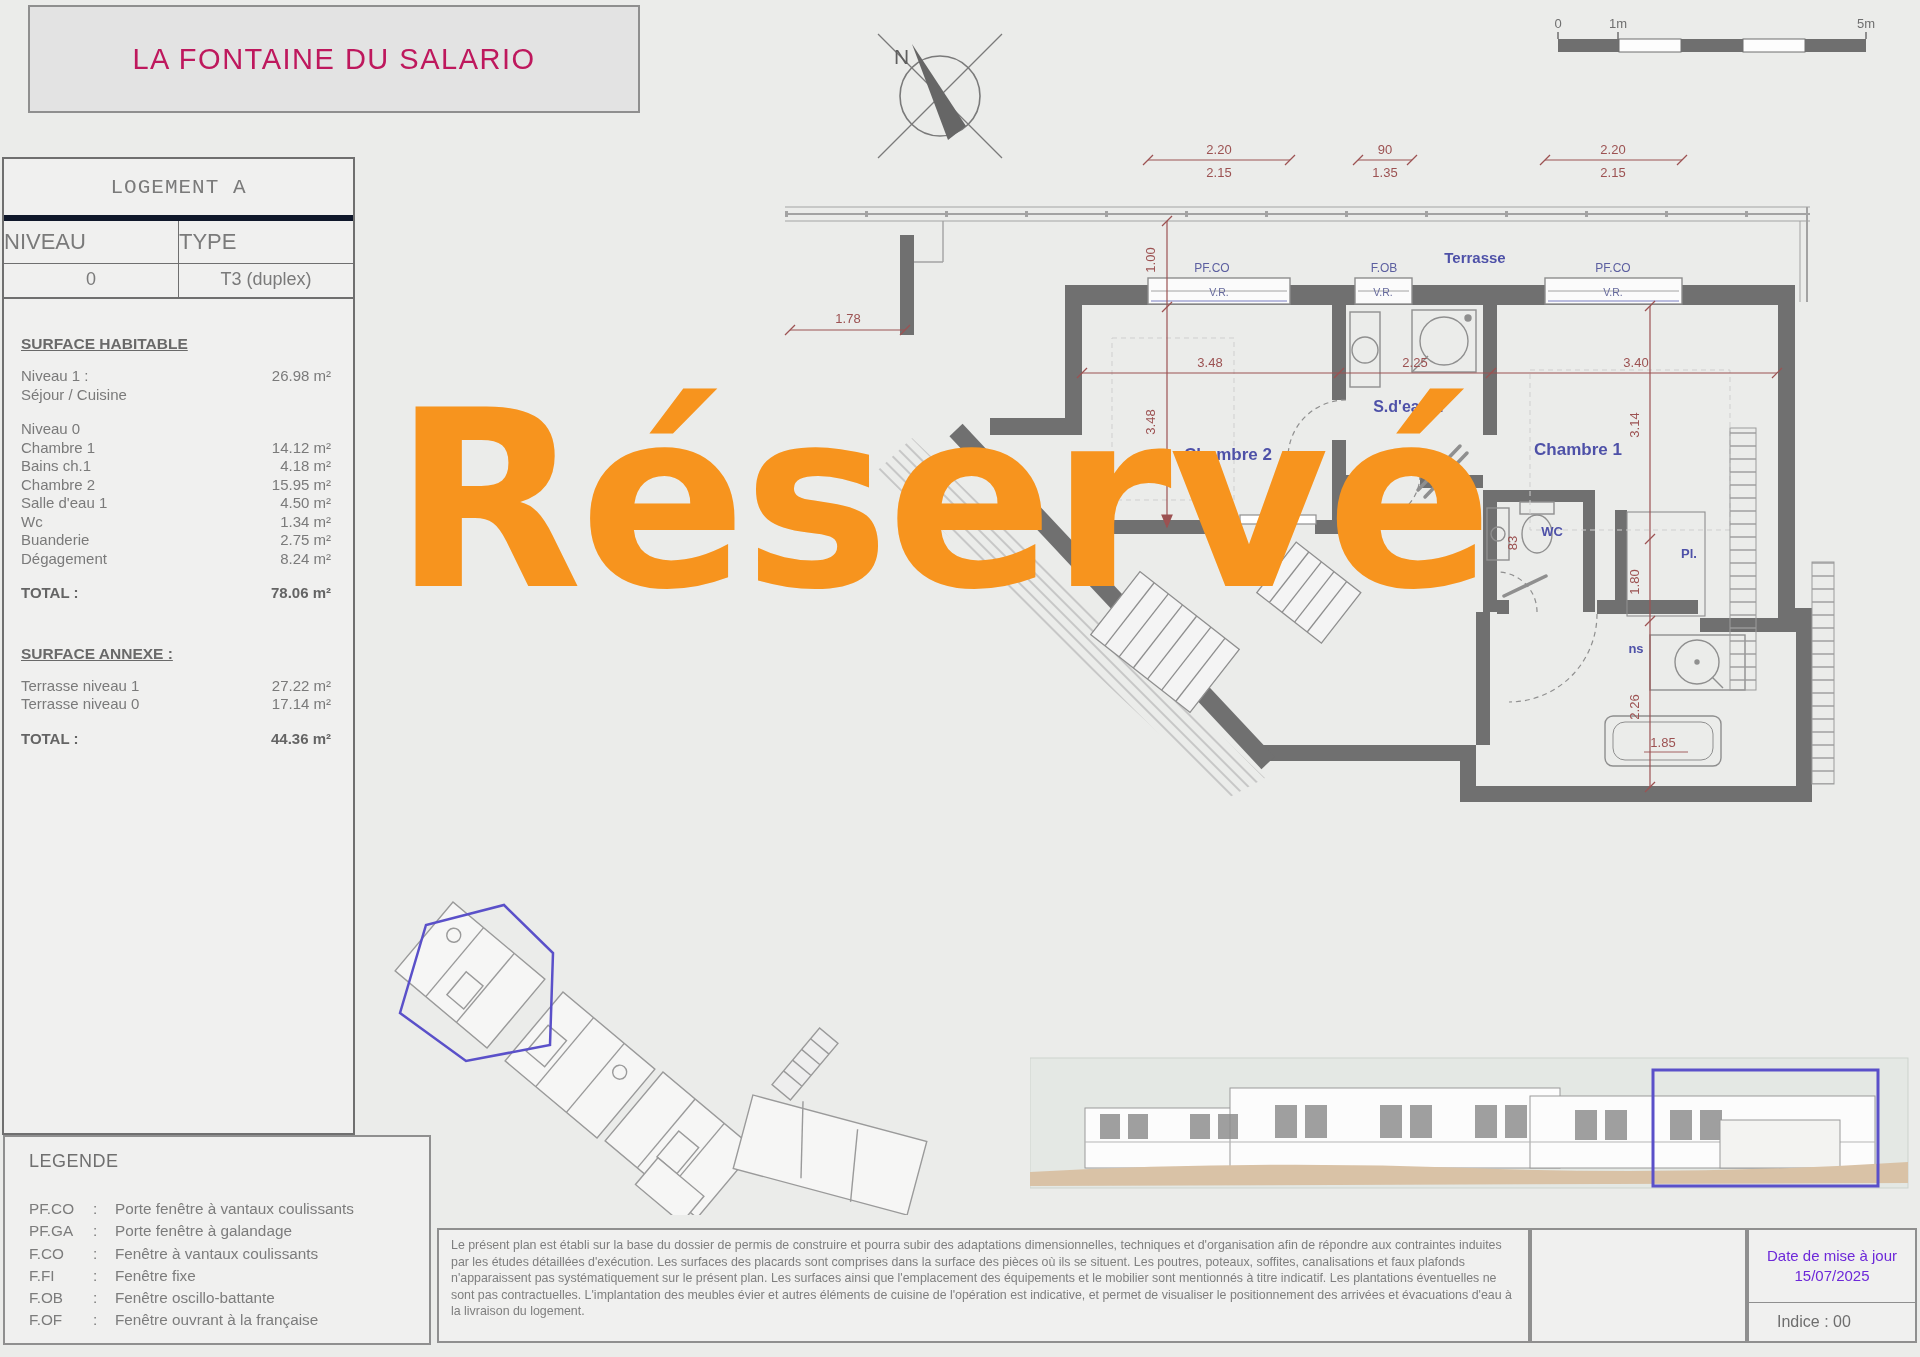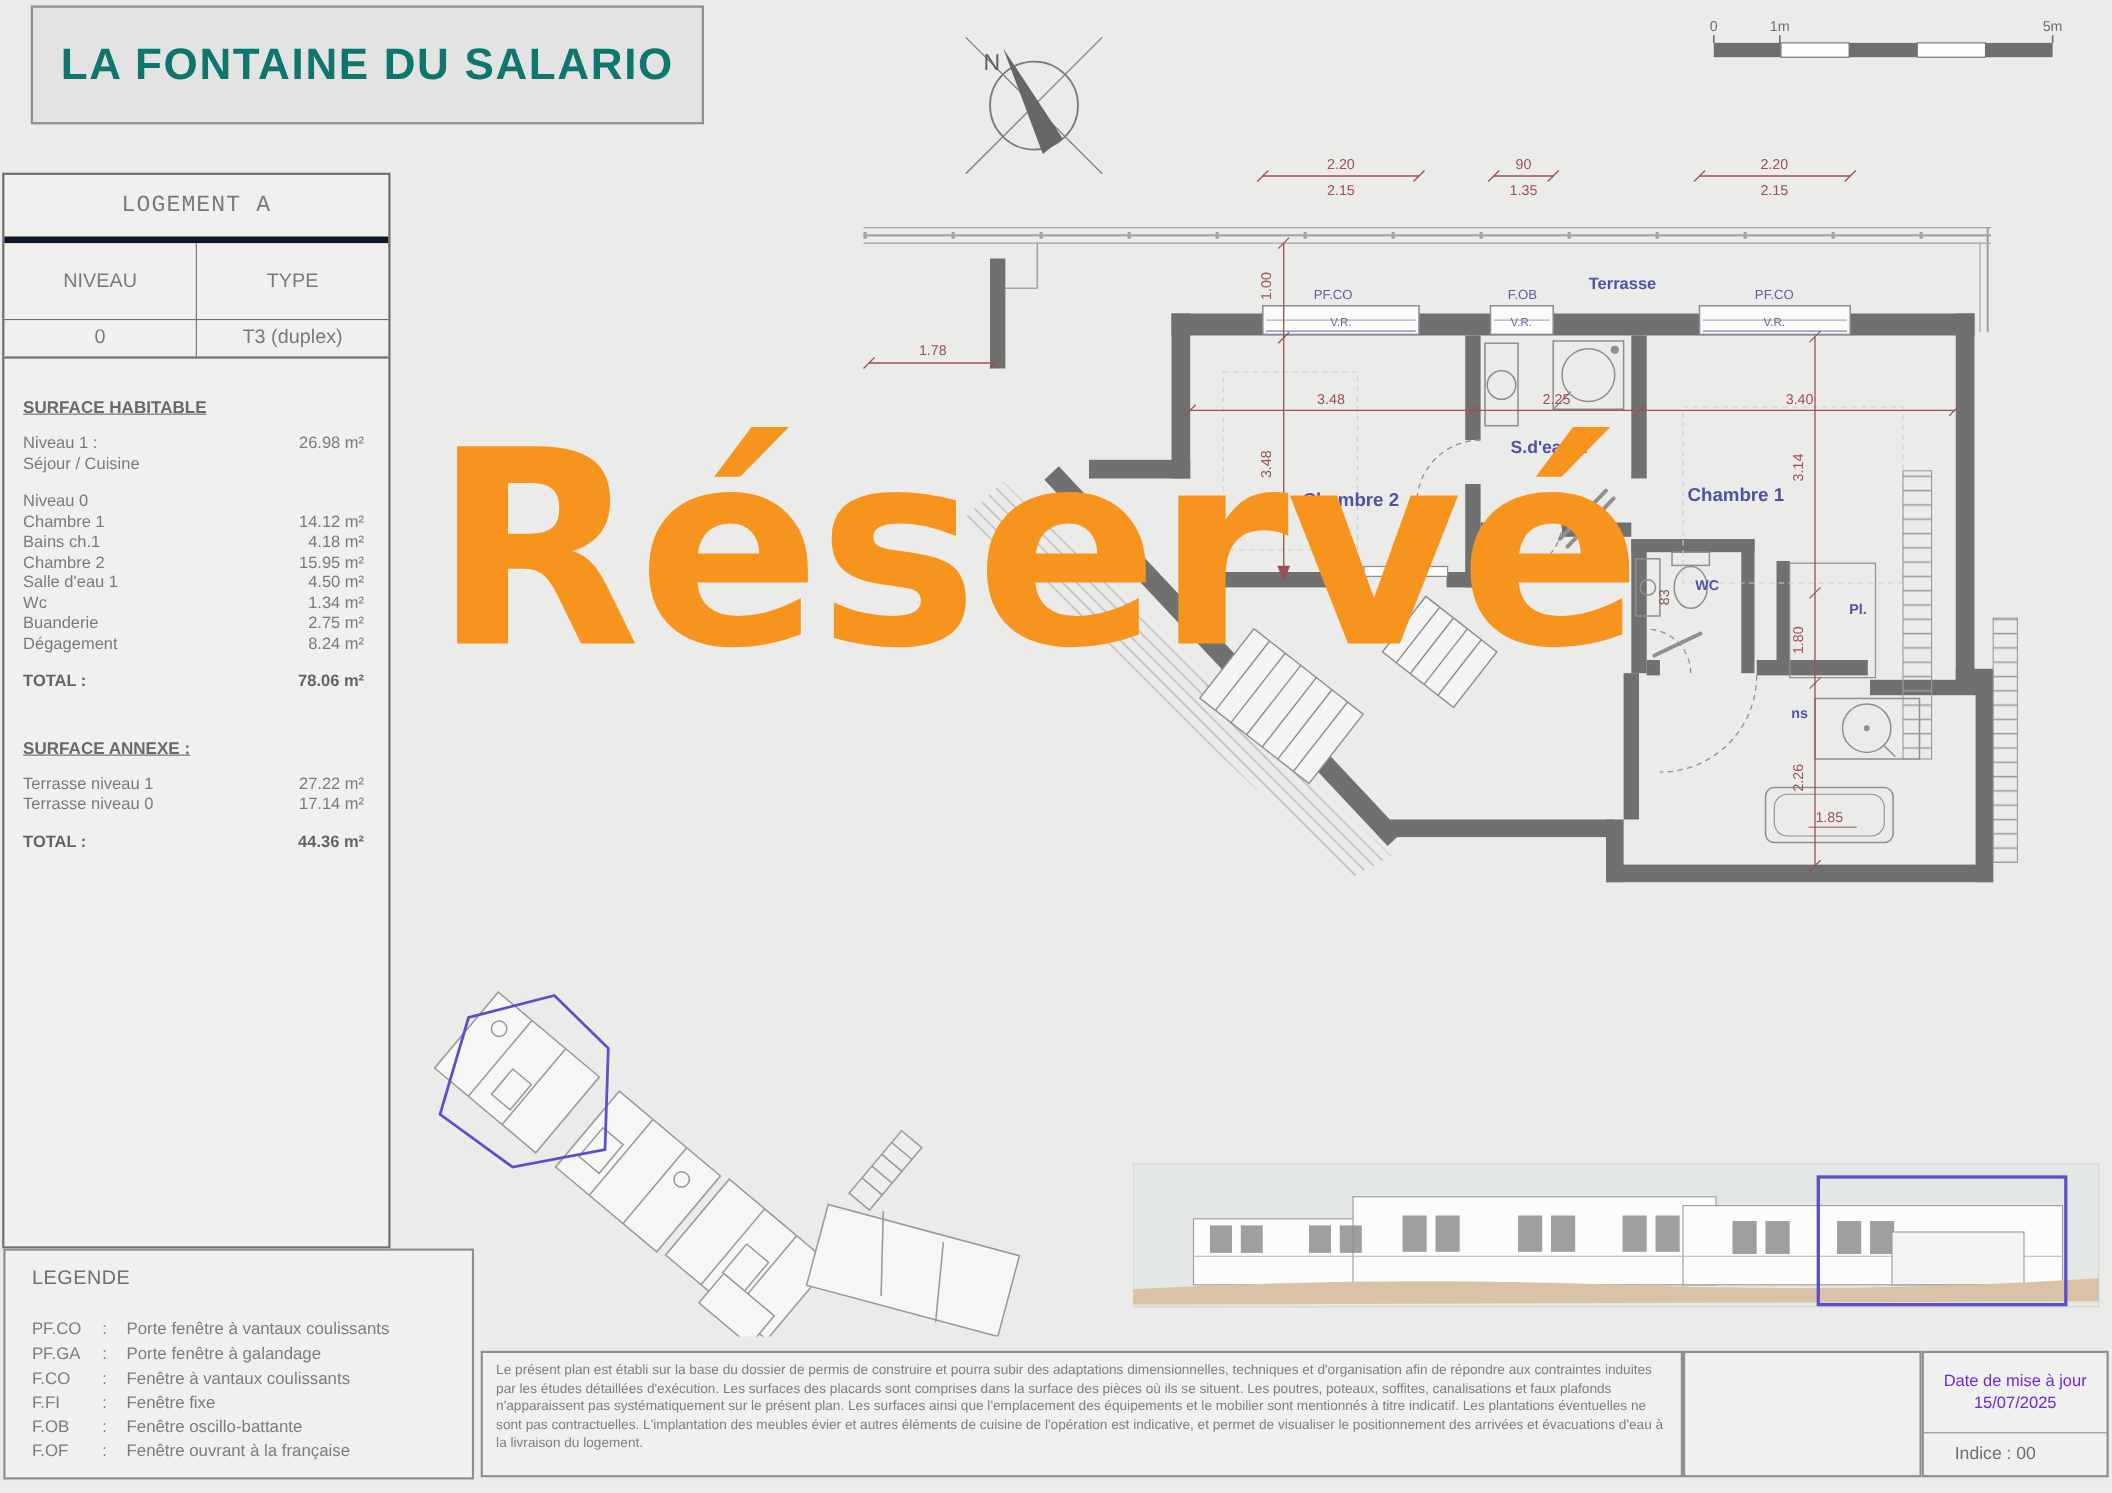--- a/index.html
+++ b/index.html
@@ -2,29 +2,29 @@
 <html><head>
 <meta charset="utf-8">
 <style>
   html,body{margin:0;padding:0;background:#e6e6e6;}
   #page{position:relative;width:1920px;height:1357px;background:#ebecea;overflow:hidden;
         font-family:"Liberation Sans",sans-serif;color:#717171;}
   .abs{position:absolute;}
   
   #title-box{left:28px;top:5px;width:608px;height:104px;background:#e3e3e3;border:2px solid #8f8f8f;
              display:flex;align-items:center;justify-content:center;}
-  #title-box span{font-size:40px;font-weight:bold;color:#0f766e;letter-spacing:1.5px;white-space:nowrap;}
+  #title-box span{font-size:29px;font-weight:normal;color:#be185d;letter-spacing:1.5px;white-space:nowrap;}
   
   #sidebar{left:2px;top:157px;width:353px;height:978px;background:#f0f0ef;border:2px solid #6f6f6f;box-sizing:border-box;}
   #sb-header{height:35px;background:#6e6e6e;color:#fff;font-weight:bold;font-size:18.5px;
              display:flex;align-items:center;justify-content:center;letter-spacing:.5px;}
   #sb-logement{height:56px;border-bottom:6px solid #0f172a;display:flex;align-items:center;justify-content:center;
                font-size:21px;color:#7a7a7a;letter-spacing:1px;font-family:Liberation Mono, monospace;}
   .sb-rowhead{display:flex;border-bottom:1px solid #6f6f6f;}
-  .sb-rowhead>div{flex:1;text-align:center;padding:24px 0;font-size:18px;color:#7a7a7a;}
+  .sb-rowhead>div{flex:1;padding:8px 0;font-size:22px;color:#7a7a7a;}
   .sb-rowhead>div:first-child{border-right:1.5px solid #6f6f6f;}
   .sb-rowval{display:flex;border-bottom:2px solid #6f6f6f;}
   .sb-rowval>div{flex:1;text-align:center;padding:5px 0 7px;font-size:18px;color:#7a7a7a;}
   .sb-rowval>div:first-child{border-right:1.5px solid #6f6f6f;}
   #sb-surfaces{padding:20px 22px 0 17px;font-size:15px;color:#7a7a7a;}
   .sec-title{font-weight:bold;text-decoration:underline;font-size:15.5px;color:#696969;margin:16px 0 14px;}
   .srow{display:flex;justify-content:space-between;line-height:18.5px;}
   .srow .v{white-space:nowrap;}
   .srow.bold{font-weight:bold;color:#646464;} .gap16{height:16px;} .gap26{height:26px;}
   

